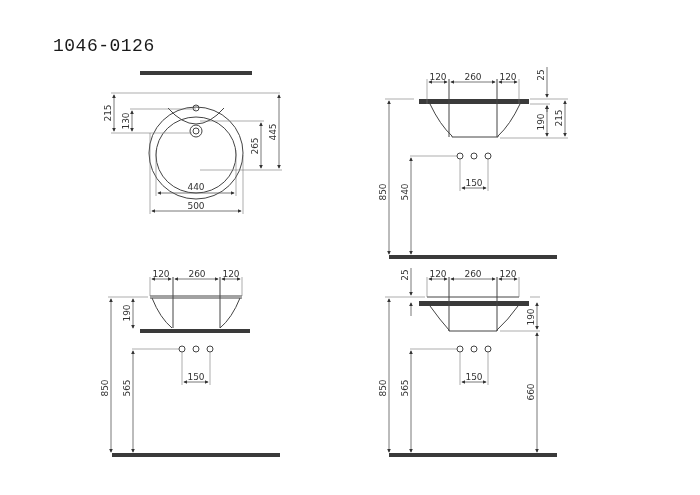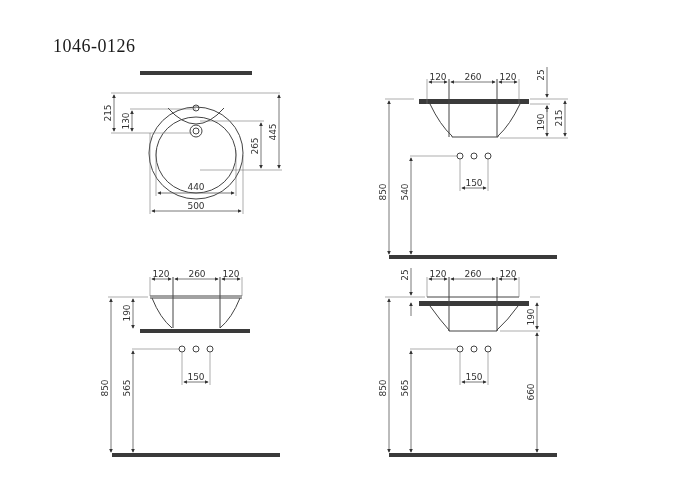--- a/index.html
+++ b/index.html
@@ -1,17 +1,17 @@
 <!DOCTYPE html>
 <html><head>
 <meta charset="utf-8">
 <style>
   html,body{margin:0;padding:0;background:#ffffff;}
   body{width:700px;height:495px;position:relative;overflow:hidden;font-family:"DejaVu Sans",sans-serif;}
-  .title{position:absolute;left:53px;top:36px;font-size:18px;letter-spacing:0.5px;color:#1a1a1a;font-family:Liberation Serif, serif;}
+  .title{position:absolute;left:53px;top:36px;font-size:18px;letter-spacing:0.5px;color:#1a1a1a;font-family:Liberation Mono, monospace;}
   svg{position:absolute;left:0;top:0;}
   .dim{font-family:"DejaVu Sans",sans-serif;font-size:9px;fill:#333;}
   .ln{stroke:#555;stroke-width:0.8;fill:none;}
   .thin{stroke:#777;stroke-width:0.6;fill:none;}
   .shape{stroke:#444;stroke-width:1;fill:none;}
   .bar{fill:#3a3a3a;}
 </style>
 </head>
 <body>
 

